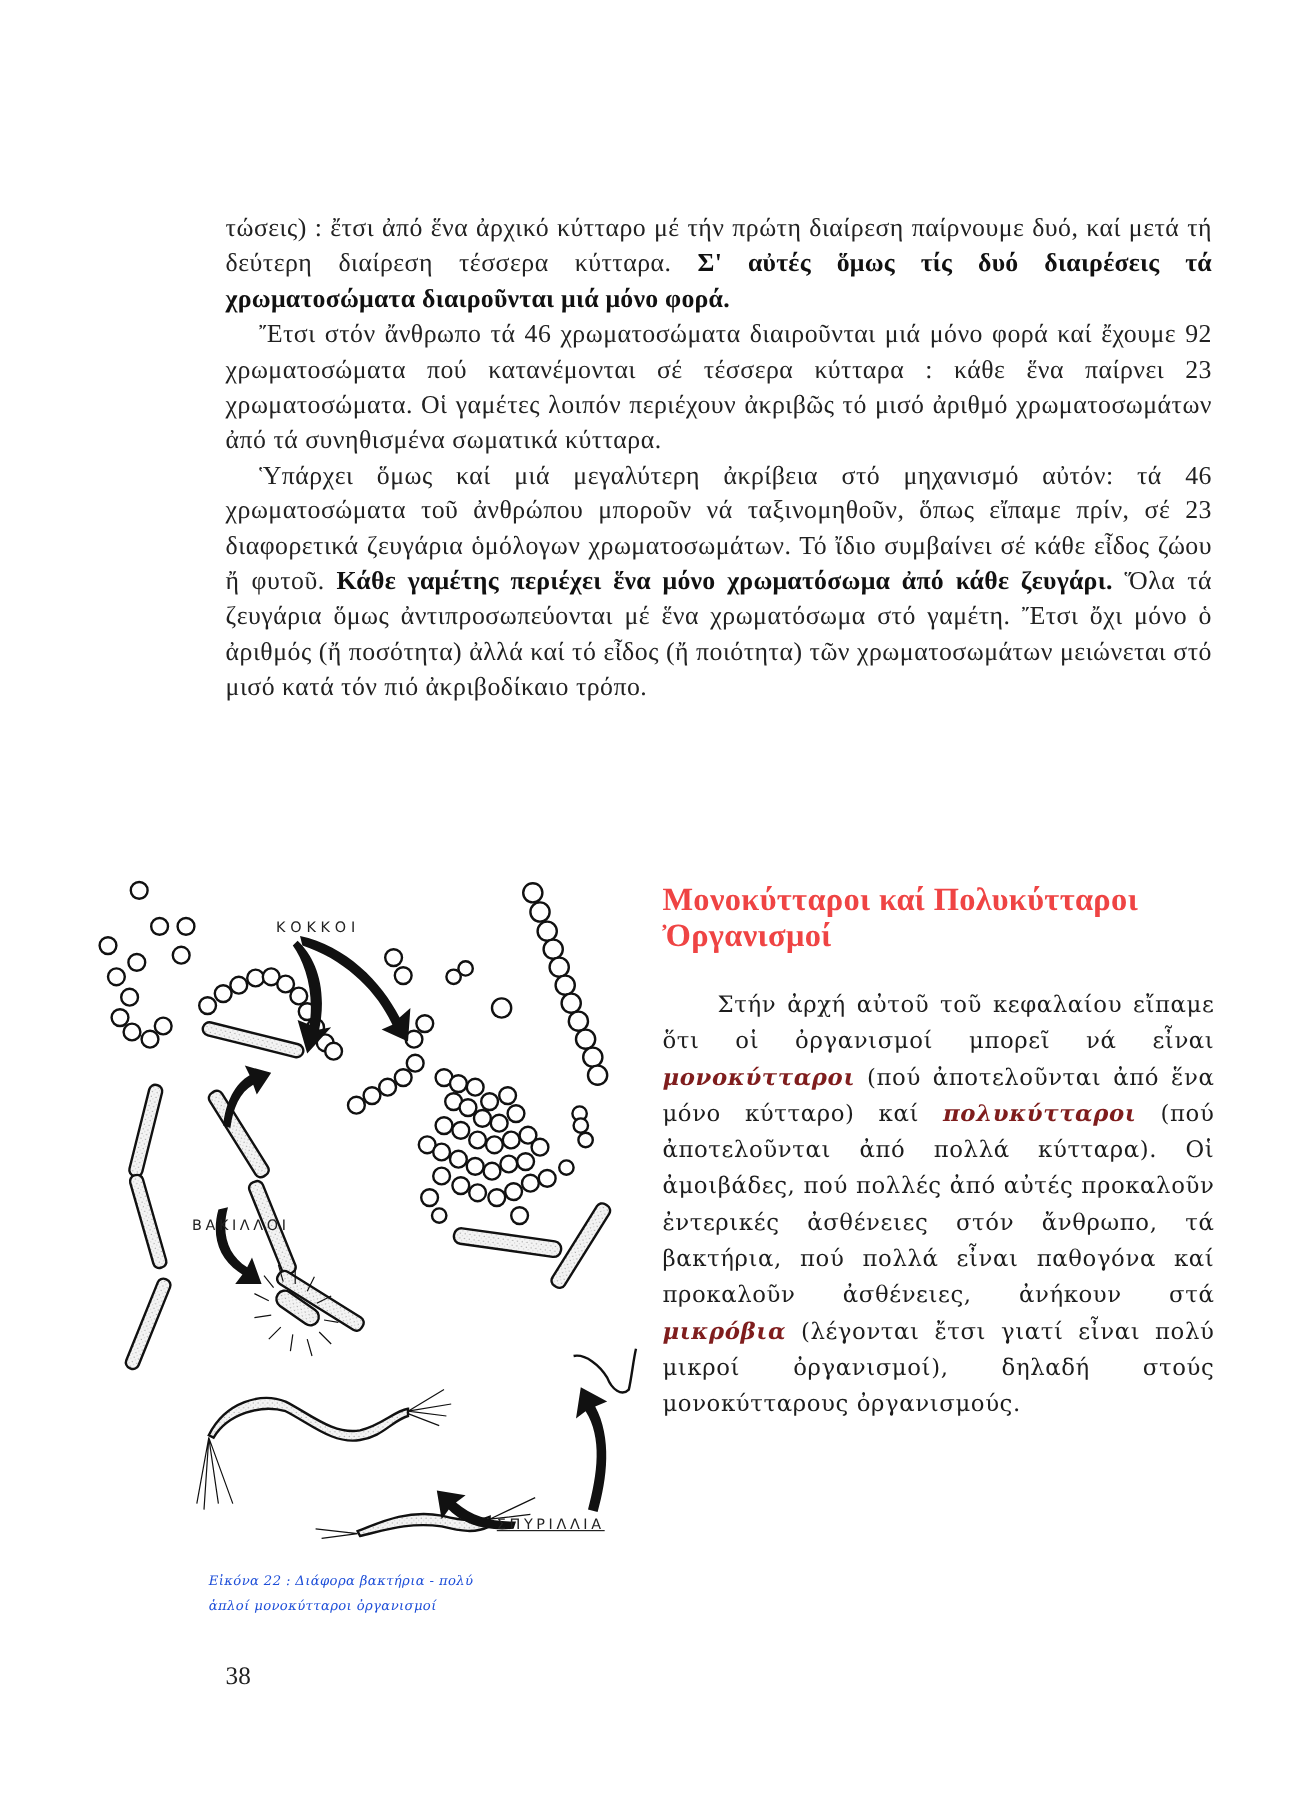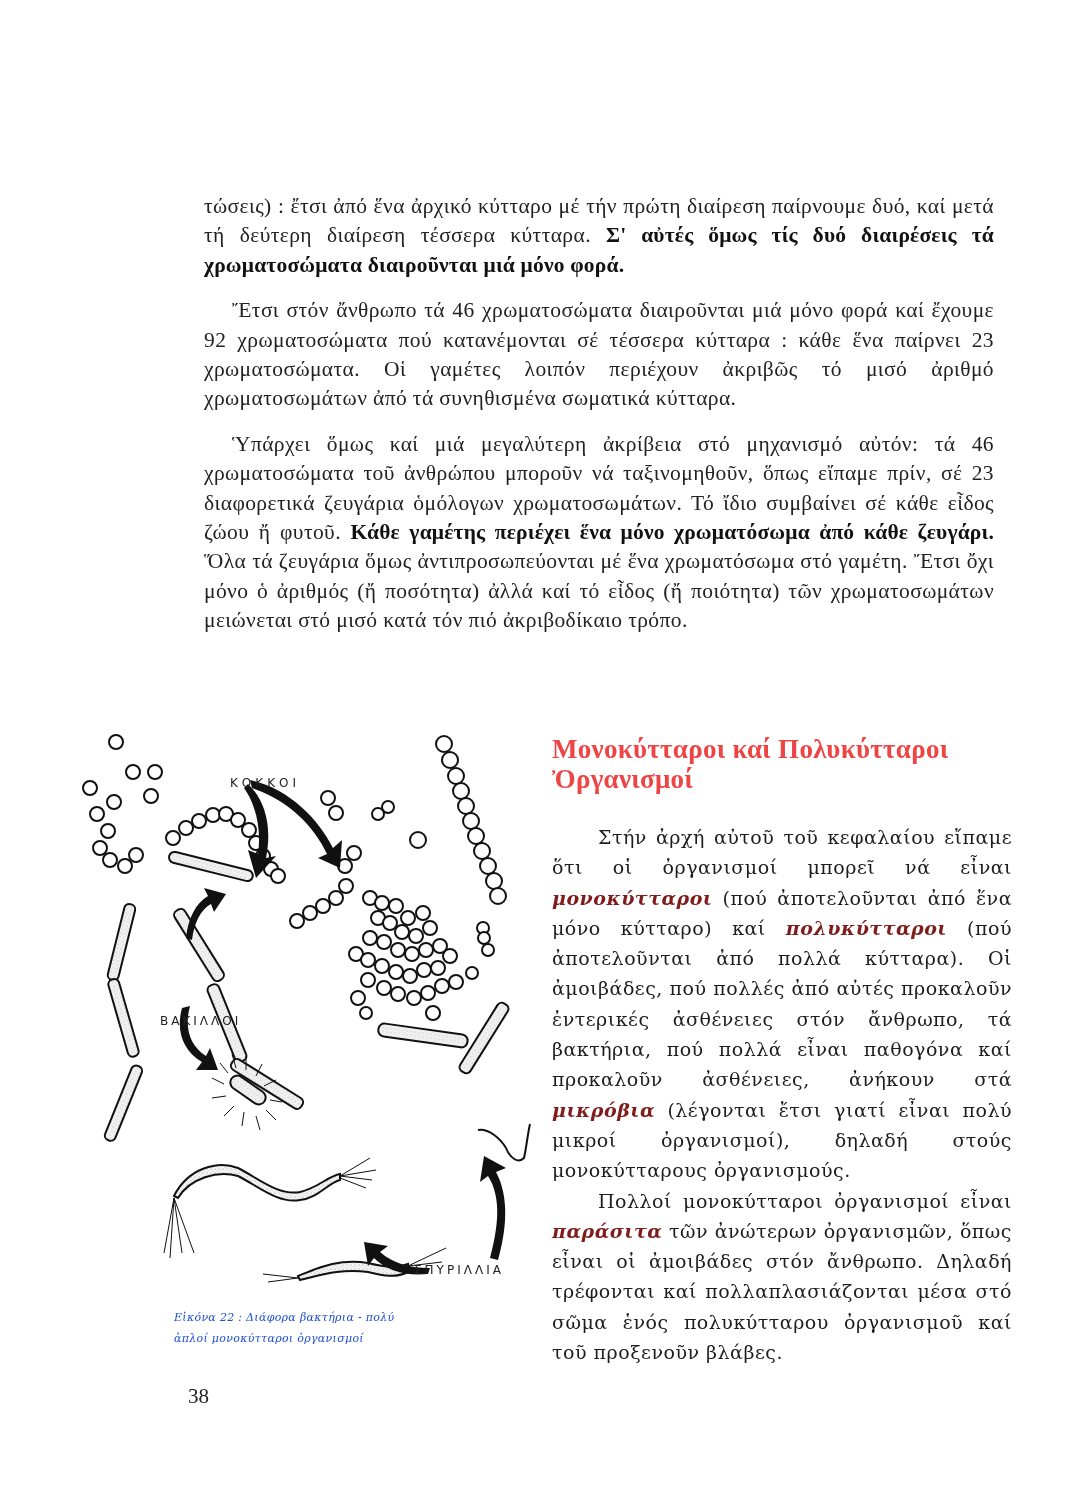--- a/index.html
+++ b/index.html
@@ -6,21 +6,21 @@
   body {
     width: 1074px; height: 1500px; background: #ffffff; position: relative; overflow: hidden;
     color: #1a1a1a;
   }
   .top-text {
     position: absolute; left: 188px; top: 176px; width: 822px;
     font-family: "Liberation Serif", "DejaVu Serif", serif;
     font-size: 21.5px; line-height: 29.4px; text-align: justify;
     letter-spacing: 0.4px; color: #222;
   }
-  .top-text p { margin: 16px; }
+  .top-text p { margin: 0; }
   .top-text p.indent { text-indent: 28px; }
   .top-text b { font-weight: bold; color: #111; letter-spacing: 0.2px; }
 
   .right-col {
     position: absolute; left: 552px; top: 734px; width: 460px;
     font-family: "DejaVu Serif", "Liberation Serif", serif;
   }
   .heading {
     font-family: "Liberation Serif", serif; font-weight: bold;
     font-size: 27px; line-height: 30px; margin: 0 0 28px 0; color: #ef4444;
@@ -193,29 +193,28 @@
     </g>
     <g id="arrows" fill="#111" stroke="none">
       <path d="M170 56 C185 70 195 95 188 130 L198 128 L178 150 L170 122 L180 126 C184 98 176 74 166 60 Z"></path>
       <path d="M172 52 C210 60 240 90 255 120 L264 112 L262 140 L240 130 L249 126 C236 98 210 72 174 60 Z"></path>
       <path d="M108 210 C110 190 118 175 130 168 L126 160 L148 166 L136 184 L133 176 C122 182 116 196 114 212 Z"></path>
       <path d="M112 278 C106 300 112 318 128 328 L132 320 L140 342 L118 342 L124 334 C104 322 98 302 104 280 Z"></path>
       <path d="M412 530 C420 500 424 470 410 448 L402 454 L406 428 L428 440 L418 444 C432 470 428 504 420 532 Z"></path>
       <path d="M350 546 C330 548 310 544 296 530 L290 538 L286 514 L310 518 L302 524 C316 536 332 540 352 540 Z"></path>
     </g>
   </svg>
-  <div class="fig-label" style="left:152px; top:48px;">ΚΟΚΚΟΙ</div>
+  <div class="fig-label" style="left:152px; top:38px;">ΚΟΚΚΟΙ</div>
   <div class="fig-label" style="left:82px; top:286px; letter-spacing:3px;">ΒΑΚΙΛΛΟΙ</div>
-  <div class="fig-label" style="left:336px; top:535px; letter-spacing:3px;">ΣΠΥΡΙΛΛΙΑ</div>
+  <div class="fig-label" style="left:336px; top:535px; letter-spacing:3px;text-decoration:underline;">ΣΠΥΡΙΛΛΙΑ</div>
 </div>
 
 <div class="caption">
   <div>Εἰκόνα 22 : Διάφορα βακτήρια - πολύ</div>
   <div>ἁπλοί μονοκύτταροι ὀργανισμοί</div>
 </div>
 
 <div class="right-col">
   <h2 class="heading">Μονοκύτταροι καί Πολυκύτταροι Ὀργανισμοί</h2>
   <p class="indent"><span>Στήν ἀρχή αὐτοῦ τοῦ κεφαλαίου εἴπαμε ὅτι οἱ ὀργανισμοί μπορεῖ νά εἶναι </span><b>μονοκύτταροι</b><span> (πού ἀποτελοῦνται ἀπό ἕνα μόνο κύτταρο) καί </span><b>πολυκύτταροι</b><span> (πού ἀποτελοῦνται ἀπό πολλά κύτταρα). Οἱ ἀμοιβάδες, πού πολλές ἀπό αὐτές προκαλοῦν ἐντερικές ἀσθένειες στόν ἄνθρωπο, τά βακτήρια, πού πολλά εἶναι παθογόνα καί προκαλοῦν ἀσθένειες, ἀνήκουν στά </span><b>μικρόβια</b><span> (λέγονται ἔτσι γιατί εἶναι πολύ μικροί ὀργανισμοί), δηλαδή στούς μονοκύτταρους ὀργανισμούς.</span></p>
-  <p class="indent"><span>Πολλοί μονοκύτταροι ὀργανισμοί εἶναι </span><b>παράσιτα</b><span> τῶν ἀνώτερων ὀργανισμῶν, ὅπως εἶναι οἱ ἀμοιβάδες στόν ἄνθρωπο. Δηλαδή τρέφονται καί πολλαπλασιάζονται μέσα στό σῶμα ἑνός πολυκύτταρου ὀργανισμοῦ καί τοῦ προξενοῦν βλάβες.</span></p>
 </div>
 
 <div class="page-number">38</div>
 
 </body></html>

